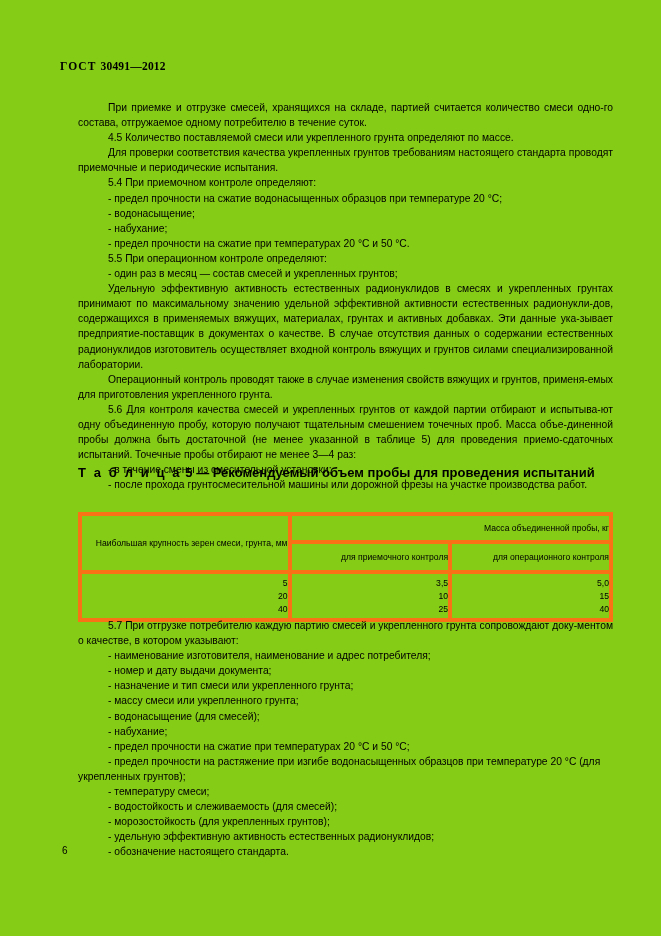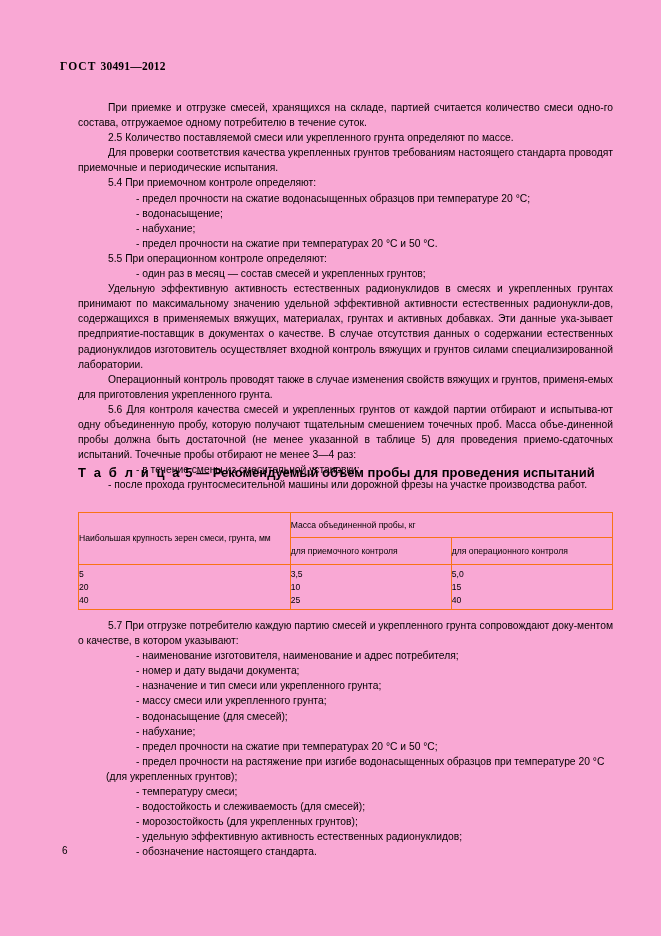--- a/index.html
+++ b/index.html
@@ -13,21 +13,21 @@
     position: relative;
     font-family: "Liberation Sans", sans-serif;
     color: #000000;
     overflow: hidden;
   }
   .page {
     position: absolute;
     left: 0; top: 0;
     width: 661px;
     height: 936px;
-    background: #f9a8d4;
+    background: #84cc16;
   }
   .header {
     position: absolute;
     left: 60px;
     top: 60px;
     font-size: 11.5px;
     font-weight: bold;
     letter-spacing: 0.3px;
     font-family: "Liberation Serif", serif;
     white-space: nowrap;
@@ -51,21 +51,21 @@
     hyphens: manual;
   }
   p.body-par.nojust { text-align: left; }
   p.item {
     margin: 0;
     font-size: 10.3px;
     line-height: 15.1px;
     text-indent: 30px;
     text-align: justify;
   }
-  p.item.nojust { text-align: left; margin-left: 28px; }
+  p.item.nojust { text-align: left; }
 
   
   .table-caption {
     position: absolute;
     left: 78px;
     top: 465px;
     font-size: 13px;
     white-space: nowrap;
     font-weight: bold;
   }
@@ -73,22 +73,22 @@
 
   table.smpl {
     position: absolute;
     left: 78px;
     top: 512px;
     width: 535px;
     border-collapse: collapse;
     font-size: 8.6px;
   }
   table.smpl td {
-    border: 1px solid #f97316;
-    text-align: left;
+    border: 4px solid #f97316;
+    text-align: right;
     vertical-align: middle;
     padding: 0;
     line-height: 13px;
   }
   td.h-left { width: 212px; height: 50px; margin-left: 16px; }
   td.h-span { height: 24px; }
   td.h-sub { height: 26px; width: 161px; }
   td.d-cell { height: 44px; line-height: 13.6px; }
   .numline { display: block; }
 
@@ -103,21 +103,21 @@
 <body>
 
 <div class="page">
 
   <div class="header">
     <span class="gost-word">ГОСТ</span><span class="gost-num">30491—2012</span>
   </div>
 
   <div class="content">
     <p class="body-par">При приемке и отгрузке смесей, хранящихся на складе, партией считается количество смеси одно-го состава, отгружаемое одному потребителю в течение суток.</p>
-    <p class="body-par nojust">2.5  Количество поставляемой смеси или укрепленного грунта определяют по массе.</p>
+    <p class="body-par nojust">4.5  Количество поставляемой смеси или укрепленного грунта определяют по массе.</p>
     <p class="body-par">Для проверки соответствия качества укрепленных грунтов требованиям настоящего стандарта проводят приемочные и периодические испытания.</p>
     <p class="body-par nojust">5.4  При приемочном контроле определяют:</p>
     <p class="item nojust">- предел прочности на сжатие водонасыщенных образцов при температуре 20 °С;</p>
     <p class="item nojust">- водонасыщение;</p>
     <p class="item nojust">- набухание;</p>
     <p class="item nojust">- предел прочности на сжатие при температурах 20 °С и 50 °С.</p>
     <p class="body-par nojust">5.5  При операционном контроле определяют:</p>
     <p class="item nojust">- один раз в месяц — состав смесей и укрепленных грунтов;</p>
     <p class="body-par">Удельную эффективную активность естественных радионуклидов в смесях и укрепленных грунтах принимают по максимальному значению удельной эффективной активности естественных радионукли-дов, содержащихся в применяемых вяжущих, материалах, грунтах и активных добавках. Эти данные ука-зывает предприятие-поставщик в документах о качестве. В случае отсутствия данных о содержании естественных радионуклидов изготовитель осуществляет входной контроль вяжущих и грунтов силами специализированной лаборатории.</p>
     <p class="body-par">Операционный контроль проводят также в случае изменения свойств вяжущих и грунтов, применя-емых для приготовления укрепленного грунта.</p>

